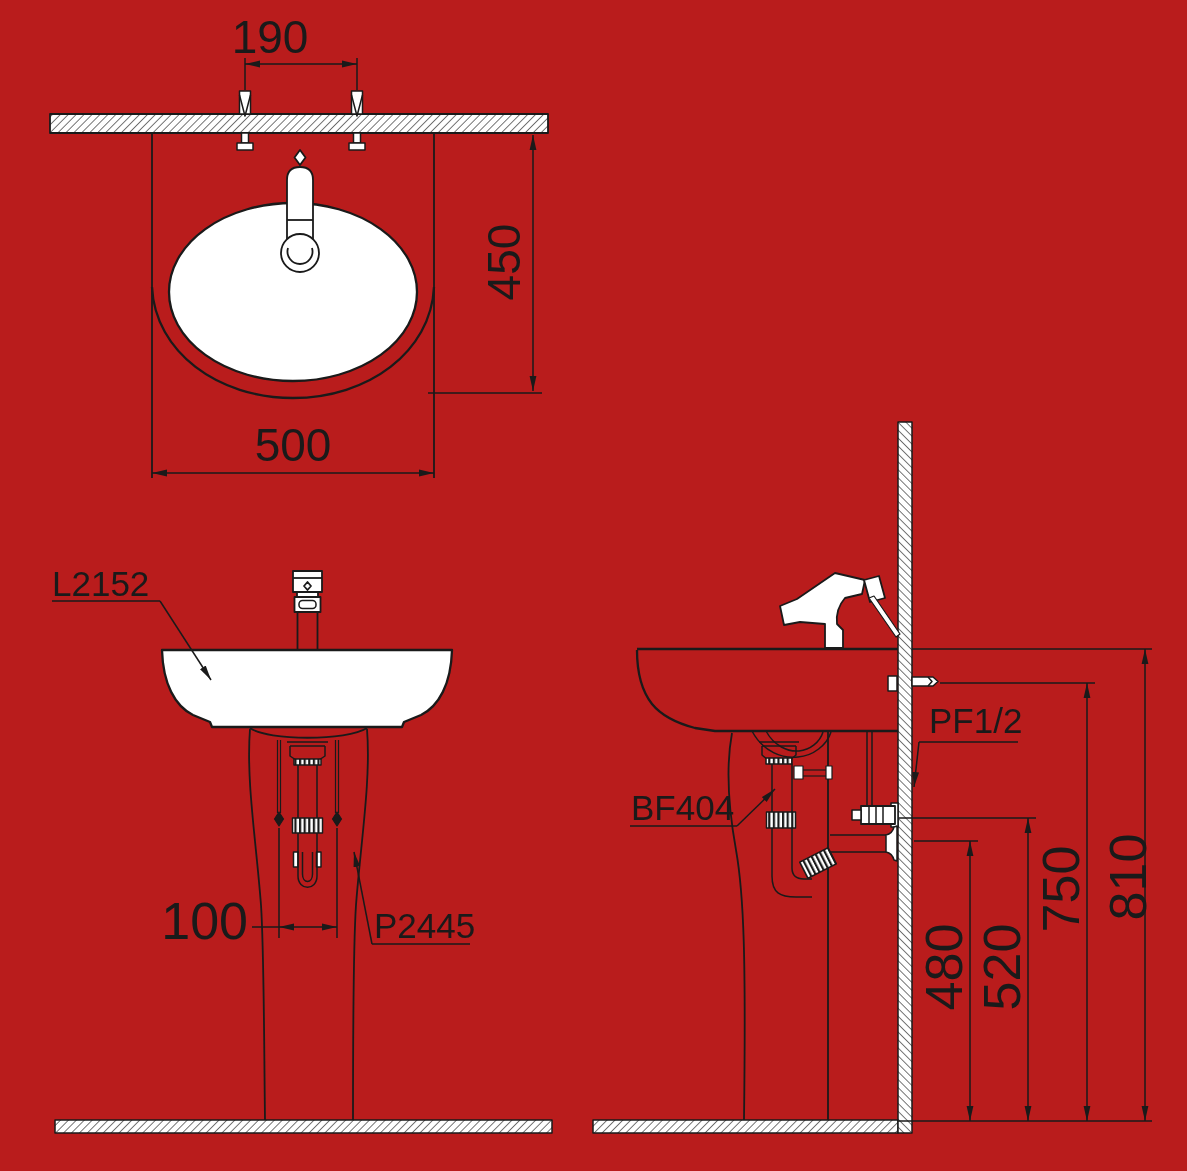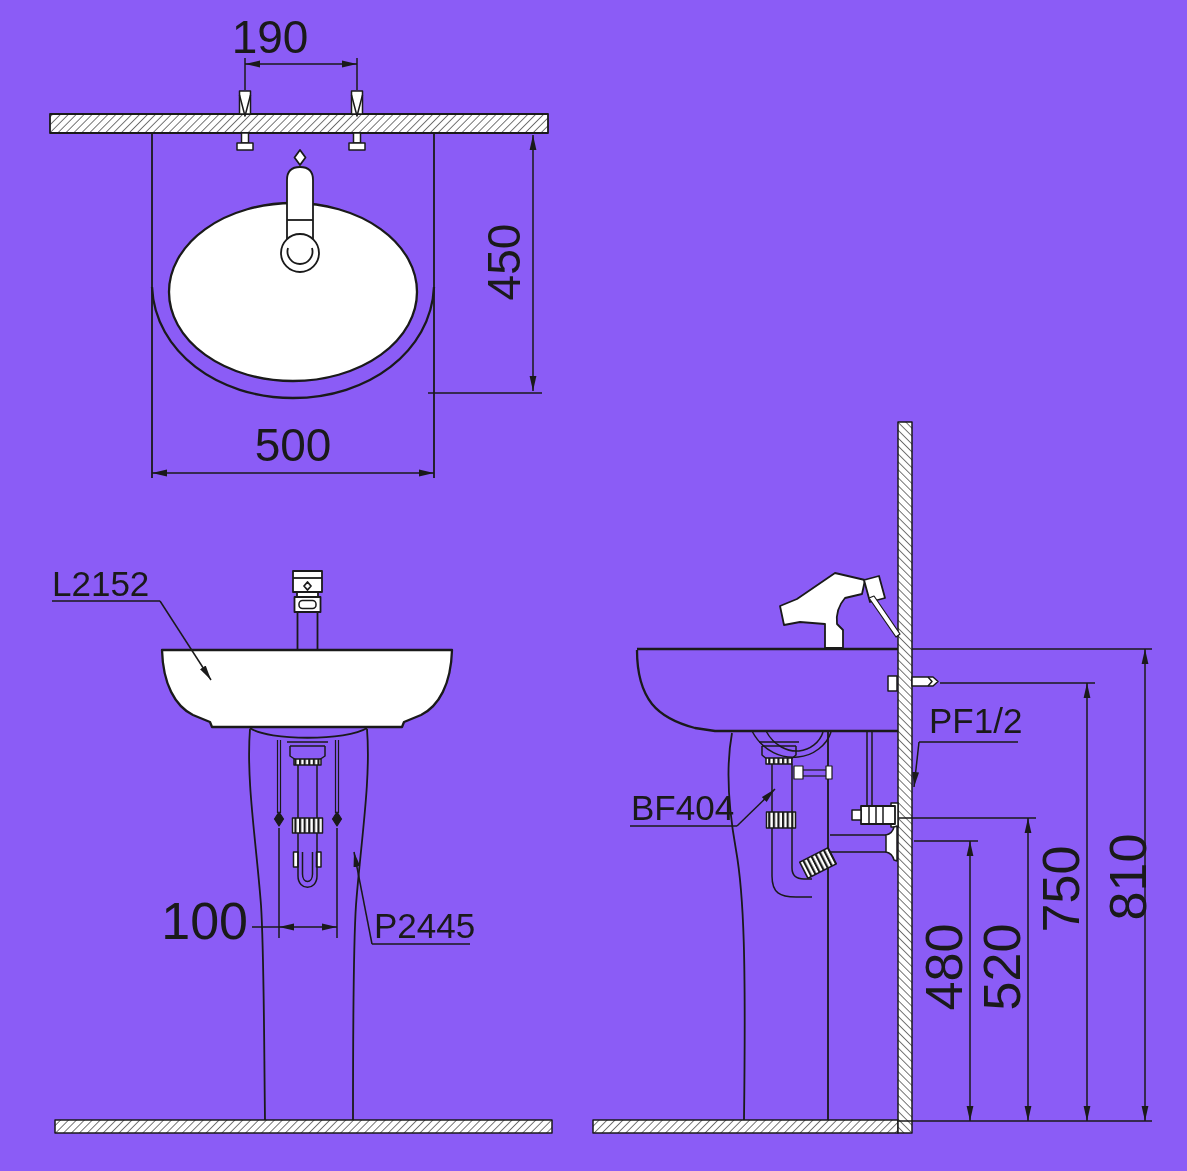--- a/index.html
+++ b/index.html
@@ -1,16 +1,16 @@
 <!DOCTYPE html>
 <html><head>
 <meta charset="utf-8">
 <style>
   html,body{margin:0;padding:0;background:#ffffff;}
-  .stage{width:1187px;height:1171px;position:relative;background:#8b5cf6;}
+  .stage{width:1187px;height:1171px;position:relative;background:#b91c1c;}
   svg{display:block;}
   text{font-family:"Liberation Sans","DejaVu Sans",sans-serif;}
   .dim-sm{font-size:46px;}
   .dim-lg{font-size:52px;}
   .lbl{font-size:35px;}
   .s1{stroke-width:1.2px;}
   .s15{stroke-width:1.5px;}
   .s2{stroke-width:1.8px;}
   .s3{stroke-width:2.3px;}
 </style>

